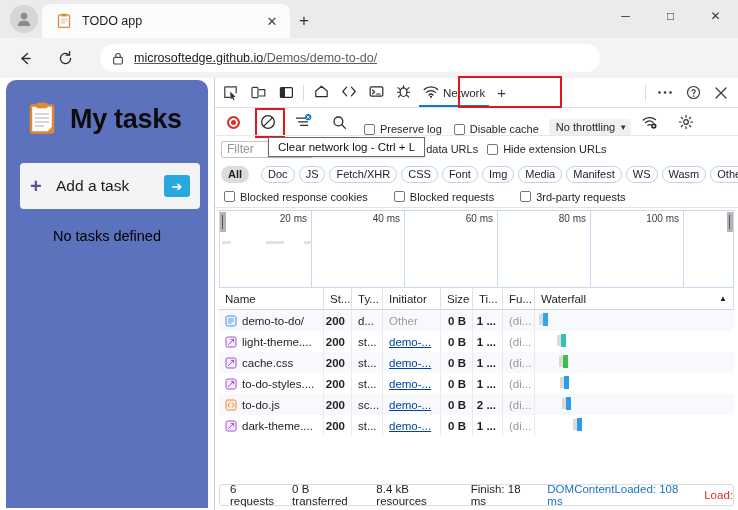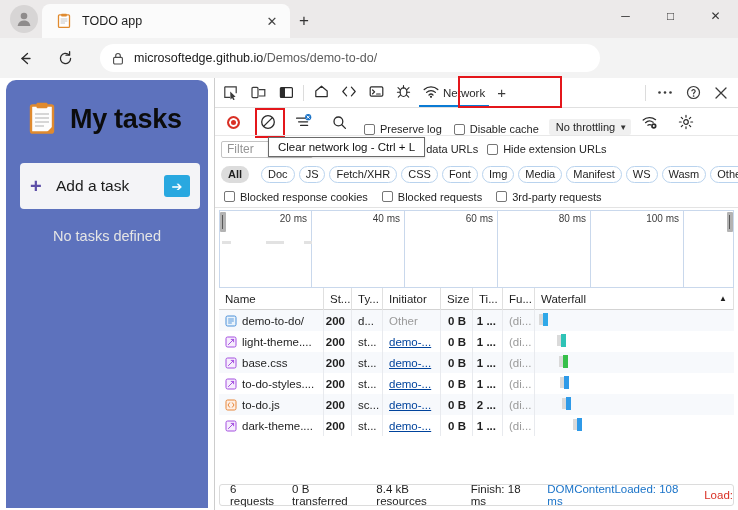--- a/index.html
+++ b/index.html
@@ -74,21 +74,21 @@
   .omnibox {
     position: absolute; left: 100px; top: 6px;
     width: 500px; height: 28px;
     background: #ffffff; border-radius: 14px;
     display: flex; align-items: center;
     padding: 0 10px;
   }
   .lock-ico { width: 16px; flex: 0 0 16px; display:flex; align-items:center; justify-content:center;}
   .url {
     margin-left: 8px; font-size: 12.5px; color: #5c5c5c;
-    white-space: nowrap; overflow: hidden;
+    white-space: nowrap; overflow: hidden; text-decoration: underline;
   }
   .url b { color: #1b1b1b; font-weight: 400; }
   .omni-ico {
     position: absolute; top: 44px;
     width: 28px; height: 28px;
     display: flex; align-items: center; justify-content: center;
     color: #555;
   }
 
   
@@ -125,21 +125,21 @@
     flex: 1; font-size: 15.5px; color: #1b1b1b; margin-left: 8px;
   }
   .arrow-btn {
     width: 26px; height: 22px; background: #29a8e0;
     border-radius: 3px;
     display: flex; align-items: center; justify-content: center;
     color: #fff; font-size: 13px;
   }
   .no-tasks {
     position: absolute; left: 0; top: 148px; width: 202px;
-    text-align: center; font-size: 14.5px; color: #e5e5e5;
+    text-align: center; font-size: 14.5px; color: #000000;
   }
 
   
   .devtools {
     position: absolute; left: 214px; top: 78px;
     width: 524px; height: 432px;
     background: #ffffff;
     border-left: 1px solid #cdcdcd;
     font-size: 11px; color: #1f1f1f;
   }
@@ -229,21 +229,21 @@
   .chip {
     height: 17px; padding: 0 6px; border-radius: 9px;
     border: 1px solid #b9d3ee; color: #1f1f1f;
     font-size: 11px; display: flex; align-items: center; background: #fff;
   }
   .chip.sel { background: #dcdcdc; border-color: transparent; font-weight: bold; }
   .chip-sep { width:1px;height:14px;background:#dcdcdc;margin:0 2px;}
 
   
   .dt-blockrow {
-    height: 22px; display: flex; align-items: center; gap: 14px;
+    height: 22px; display: flex; align-items: center; gap: 26px;
     padding-left: 9px; border-bottom: 1px solid #e3e3e3;
   }
 
   
   .overview {
     position: relative; height: 78px;
     border-bottom: 1px solid #c9d8ec;
     background: #ffffff;
     margin: 2px 4px 0 4px;
     border: 1px solid #c9d8ec;
@@ -724,21 +724,21 @@
               <span class="wf-q" style="left:22px;top:4px"></span>
               <span class="wf-b" style="left:26px;top:3px;background:#2fc3b6"></span>
             </div>
           </div>
           <div class="trow">
             <div class="td" style="width: 105px;">
               <span class="file-ico"><svg width="12" height="12" viewBox="0 0 12 12">
                   <rect x="1" y="1" width="10" height="10" rx="1.6" fill="#f6edfd" stroke="#a44fe0" stroke-width="1"></rect>
                   <path d="M3.4 8.6 8.6 3.4M8.6 3.4H6.2M8.6 3.4v2.4" stroke="#a44fe0" stroke-width="1" stroke-linecap="round" stroke-linejoin="round"></path>
                 </svg></span>
-              <span>base.css</span>
+              <span>cache.css</span>
             </div>
             <div class="td r" style="width: 28px;">
               <span>200</span>
             </div>
             <div class="td" style="width: 31px;">
               <span>st...</span>
             </div>
             <div class="td" style="width: 58px;">
               <span class="linky">demo-...</span>
             </div>

